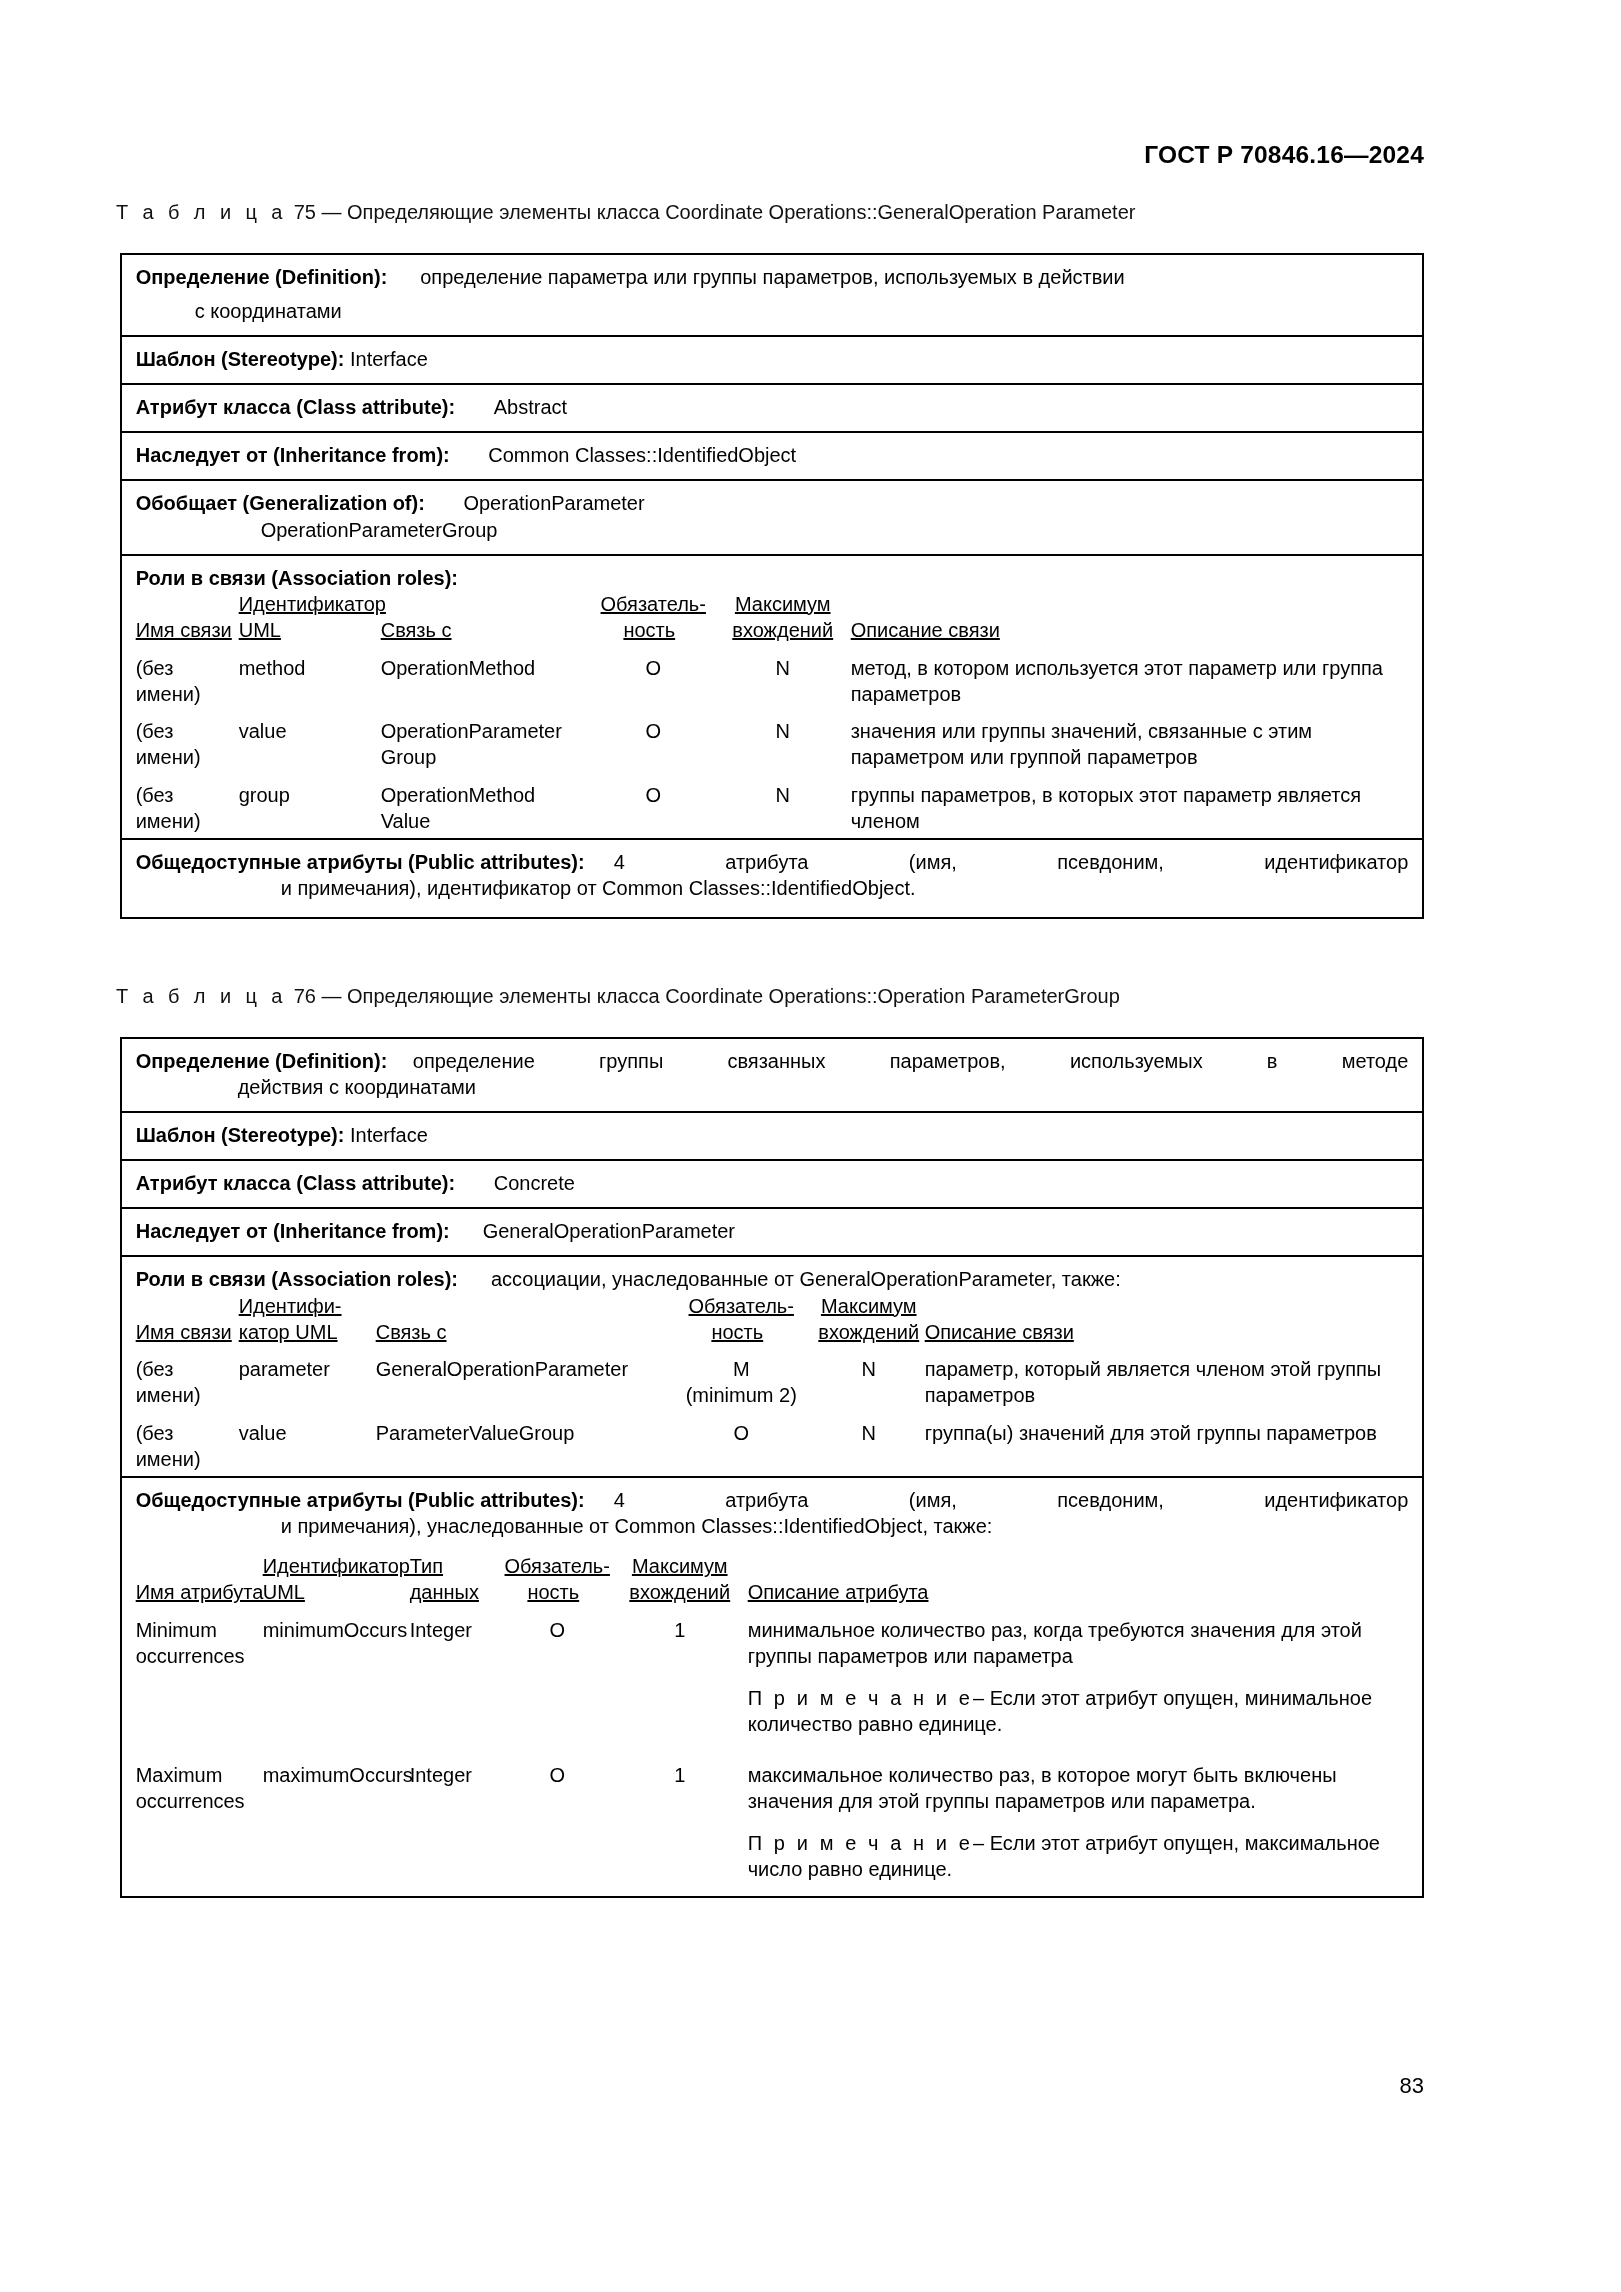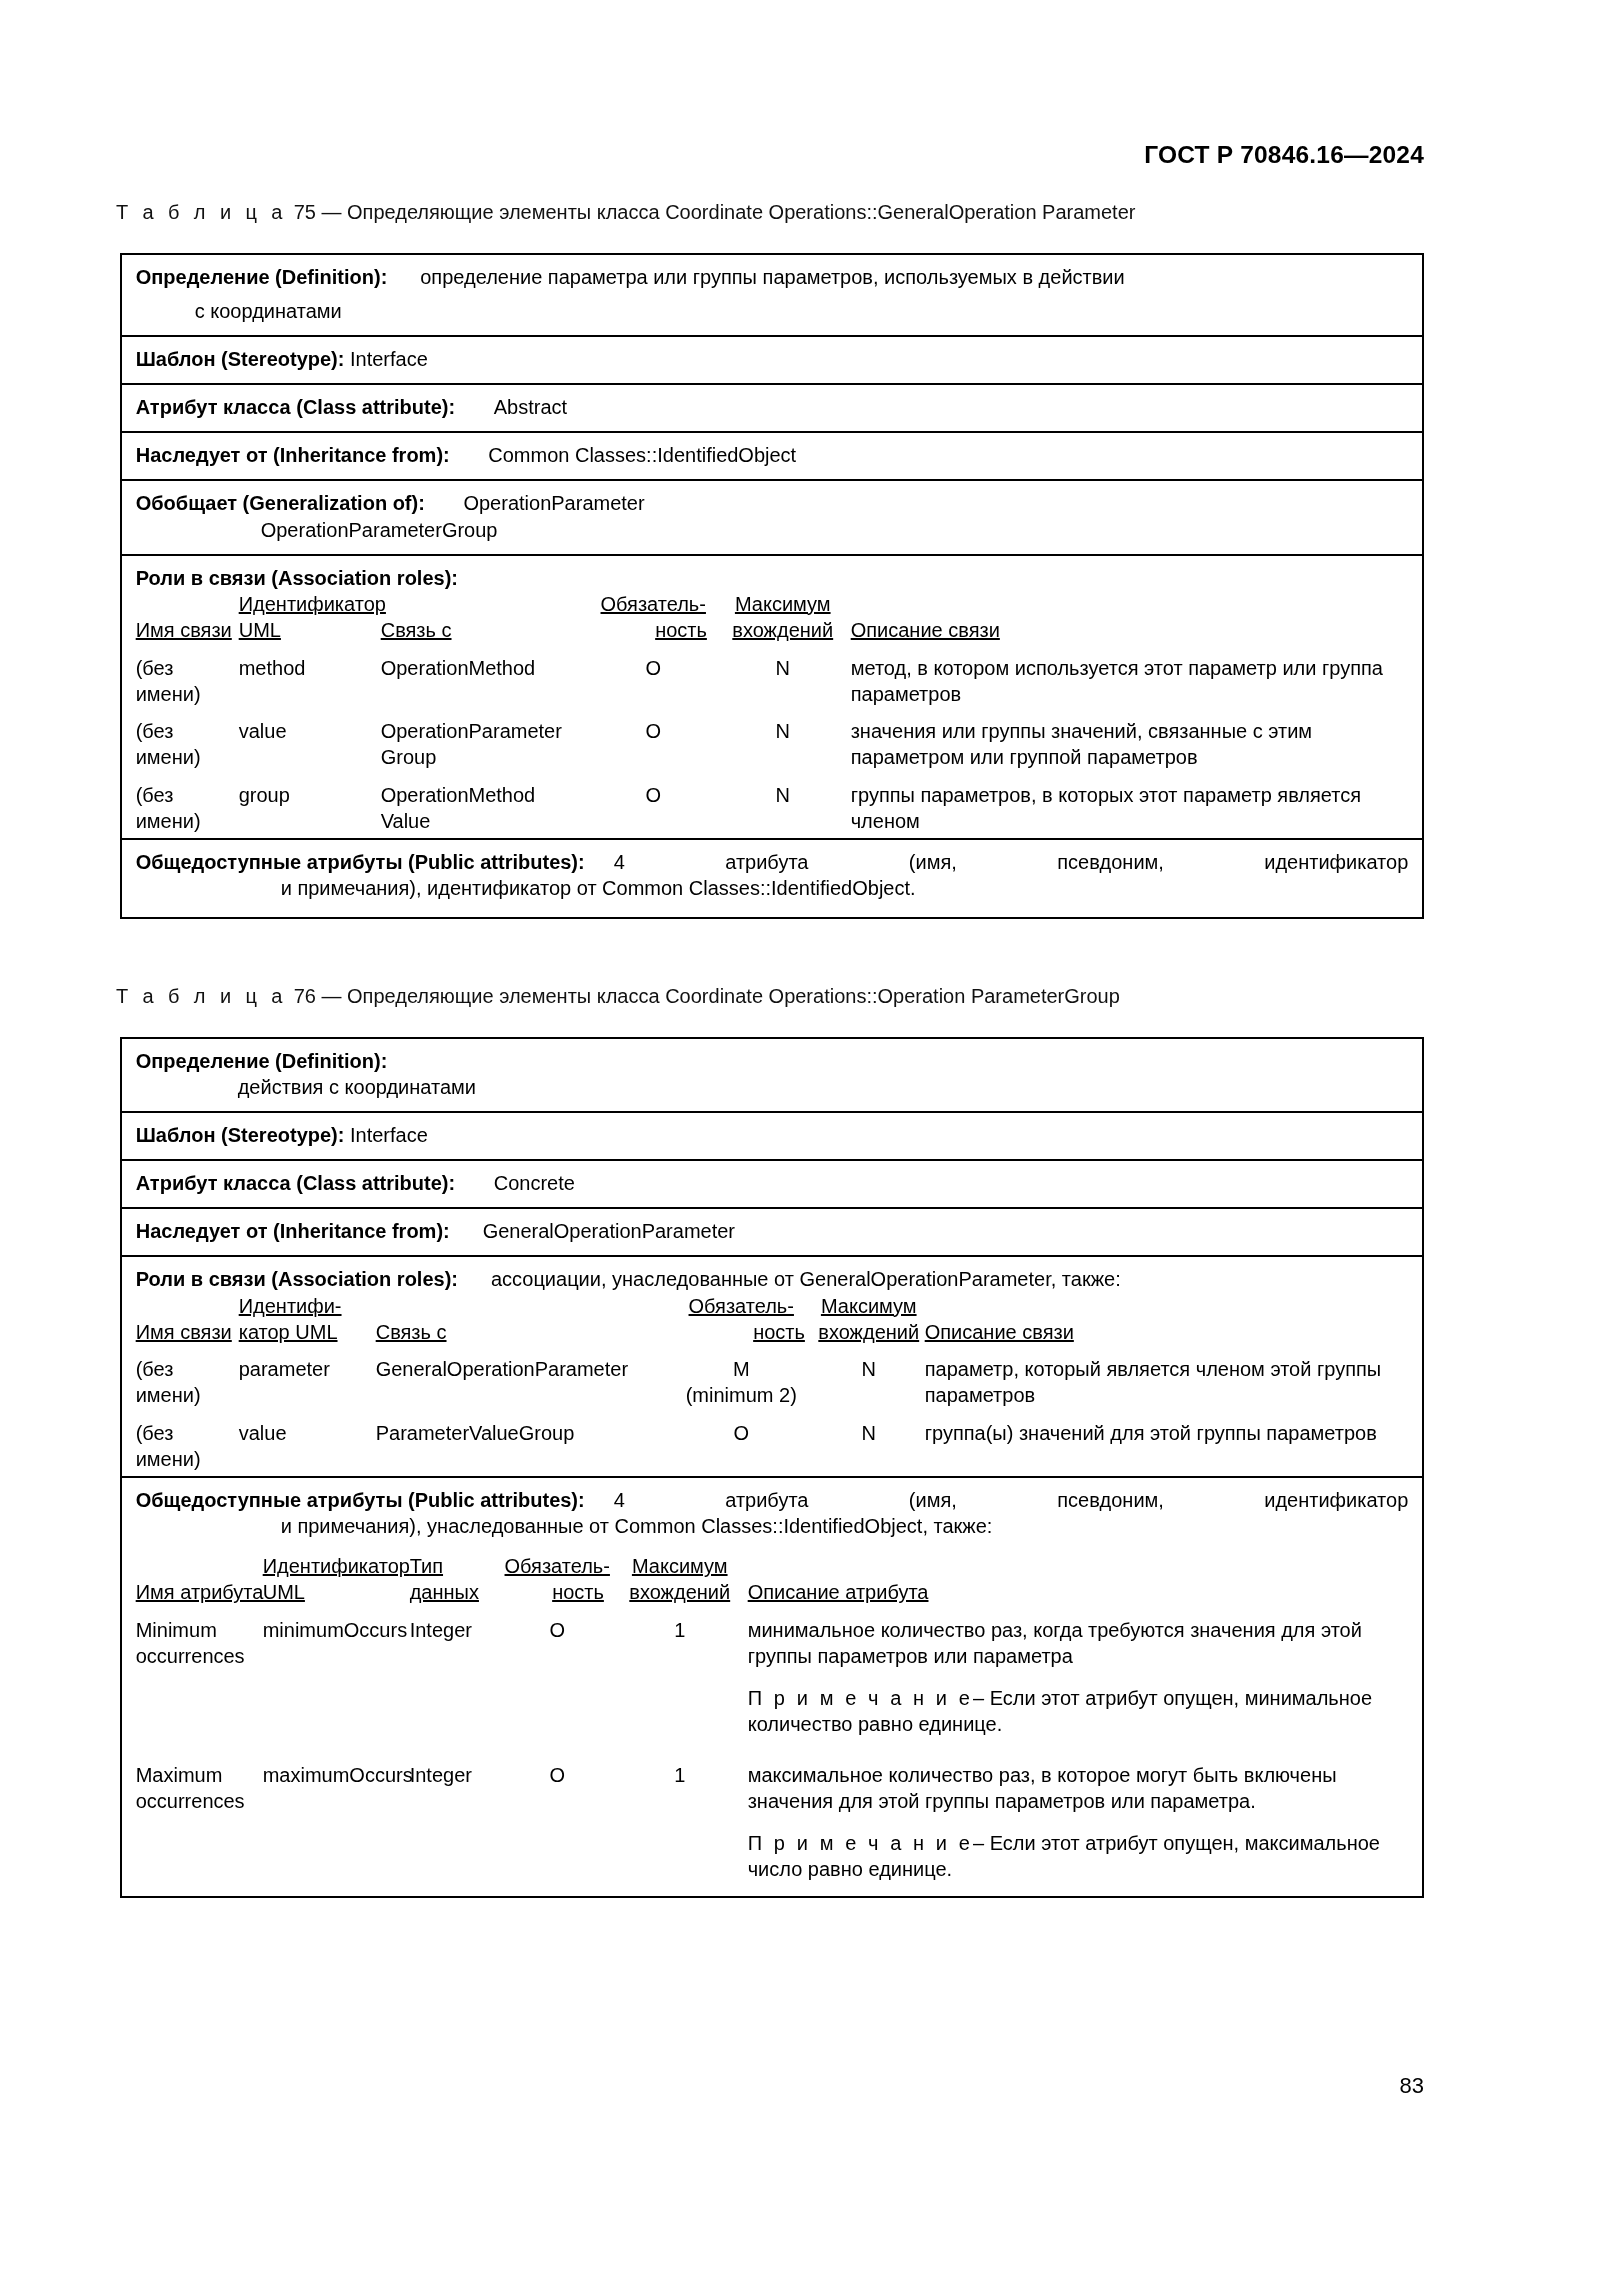--- a/index.html
+++ b/index.html
@@ -95,21 +95,21 @@
     padding: 0 3.9px 0 0;
     font-weight: normal;
     text-align: left;
     line-height: 1.30;
   }
   .subgrid .hd {
     text-decoration: underline;
     white-space: nowrap;
   }
   .subgrid .ctr { text-align: center; }
-  .subgrid .rgt { text-align: right; padding-right: 11.8px;}
+  .subgrid .rgt { text-align: center; padding-right: 11.8px;}
   .rowspace td { padding-top: 11.8px; }
   .desc-just {
     text-align: justify;
     text-align-last: left;
   }
   .nowrapcell { white-space: nowrap; }
 
   .note-lbl {
     letter-spacing: 3.1px;
   }
@@ -269,20 +269,21 @@
     <span class="cap-word">Т а б л и ц а</span><span class="cap-num">76</span>
     <span>— Определяющие элементы класса Coordinate Operations::Operation ParameterGroup</span>
   </div>
 
   <div class="gtable" style="top:1037px;">
 
     <div class="row">
       <div class="cellpad">
         <div style="display:flex;">
           <span class="lbl">Определение (Definition):</span>
+          <span style="flex:1; text-align:justify; text-align-last:justify; padding-left:25.5px;">определение группы связанных параметров, используемых в методе</span>
         </div>
         <span class="blockline" style="padding-left:102px;">действия с координатами</span>
       </div>
     </div>
 
     <div class="row">
       <div class="cellpad">
         <span class="lbl">Шаблон (Stereotype):</span>
         <span>Interface</span>
       </div>

